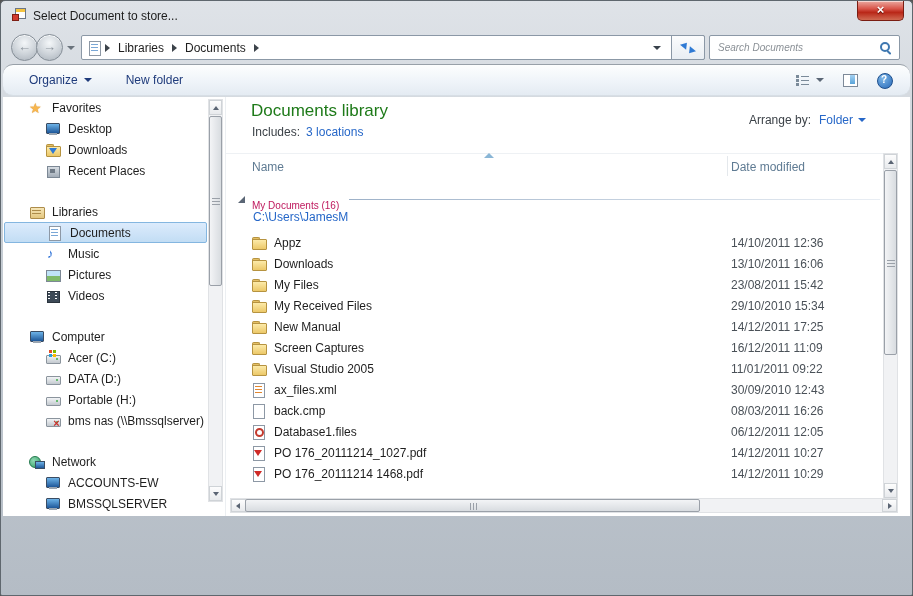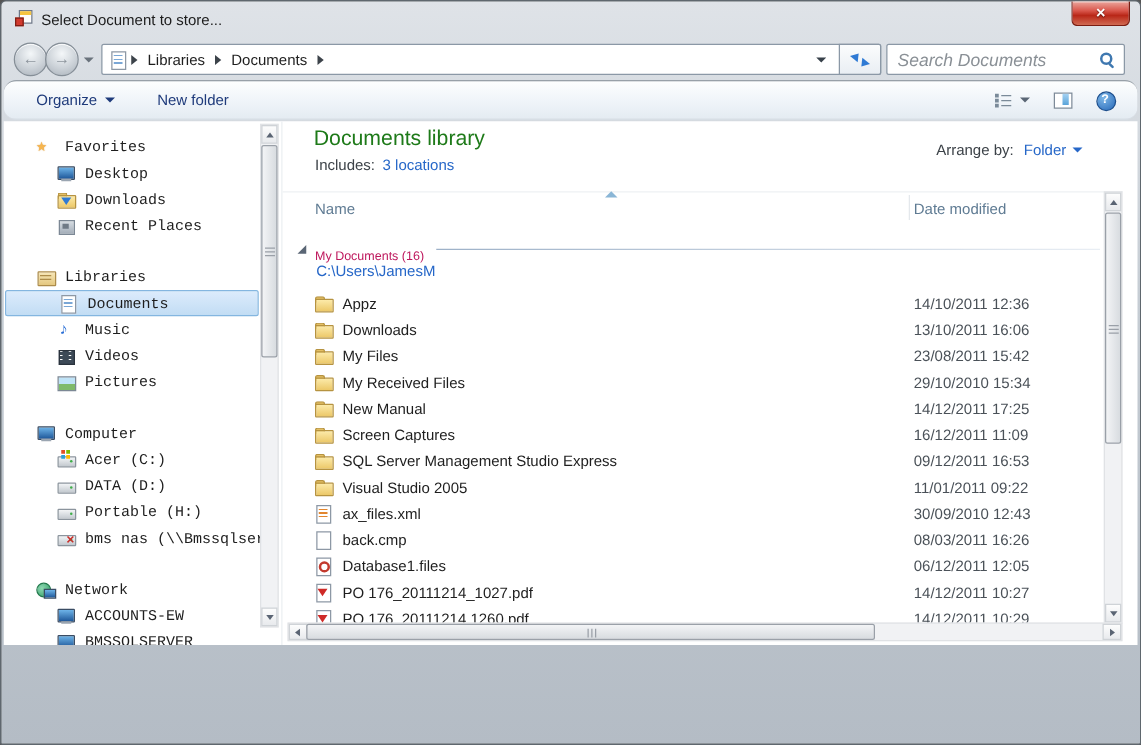--- a/index.html
+++ b/index.html
@@ -42,21 +42,21 @@
   .refresh-seg{width:34px;height:25px;margin:-1px -1px -1px 0;border:1px solid #8b98a6;border-radius:0 2px 2px 0;
     background:linear-gradient(#fbfcfd,#e9eef3);position:relative;}
   .refresh-icon{position:absolute;left:9px;top:5px;width:14px;height:14px;}
   .refresh-icon::before{content:"";position:absolute;left:0;top:1px;width:0;height:0;
     border-left:4px solid transparent;border-right:4px solid transparent;border-bottom:6px solid #2f7ad4;transform:rotate(40deg);}
   .refresh-icon::after{content:"";position:absolute;right:0;bottom:1px;width:0;height:0;
     border-left:4px solid transparent;border-right:4px solid transparent;border-top:6px solid #2f7ad4;transform:rotate(40deg);}
   .searchbox{position:absolute;left:708px;top:4px;width:191px;height:25px;background:#fff;
     border:1px solid #8b98a6;border-radius:2px;}
   .search-input{position:absolute;left:6px;top:2px;width:160px;height:19px;border:none;outline:none;
-    font-family:"Liberation Sans",sans-serif;font-size:14px;color:#333;background:transparent;}
+    font-family:"Liberation Sans",sans-serif;font-size:10px;color:#333;background:transparent;}
   .search-input::placeholder{font-style:italic;color:#8a9096;}
   .search-icon{position:absolute;right:6px;top:5px;width:14px;height:14px;}
   .search-icon::before{content:"";position:absolute;left:1px;top:1px;width:6px;height:6px;border:2px solid #3f78b0;border-radius:50%;}
   .search-icon::after{content:"";position:absolute;left:9px;top:9px;width:2px;height:5px;background:#3f78b0;border-radius:1px;transform:rotate(-45deg);}
   
   .toolbar{position:absolute;left:2px;right:2px;top:63px;height:32px;
     background:linear-gradient(#fdfefe,#eff4f9 55%,#e4ebf2);
     border-top:1px solid #98a0a8;border-bottom:1px solid #d7dee5;
     display:flex;align-items:center;padding-left:26px;color:#1f3b7b;border-radius:10px;}
   .tb-btn{display:flex;align-items:center;margin-right:34px;cursor:default;}
@@ -70,21 +70,21 @@
   .preview-icon{position:relative;width:16px;height:16px;}
   .preview-icon::before{content:"";position:absolute;left:1px;top:2px;width:13px;height:11px;border:1px solid #7d8a99;background:#fff;}
   .preview-icon::after{content:"";position:absolute;left:8px;top:3px;width:5px;height:9px;background:linear-gradient(#a5d2f3,#5aa4d9);}
   .help-icon{position:relative;width:16px;height:16px;}
   .help-icon::before{content:"";position:absolute;left:1px;top:1px;width:14px;height:14px;border-radius:50%;
     background:radial-gradient(circle at 35% 30%,#7fb8e8,#2668b8);border:1px solid #1d4f8d;}
   .help-icon::after{content:"?";position:absolute;left:0;right:0;top:2px;text-align:center;color:#fff;font-weight:bold;font-size:10px;}
   
   .main{position:absolute;left:2px;right:2px;top:96px;height:419px;background:#fff;overflow:hidden;}
   
-  .sidebar{position:absolute;left:0;top:0;width:205px;bottom:0;overflow:hidden;padding-top:10px;font-family:Liberation Mono, monospace;}
+  .sidebar{position:absolute;left:0;top:0;width:205px;bottom:0;overflow:hidden;}
   .side-sec{margin-bottom:20px;}
   .side-head,.side-item{display:flex;align-items:center;height:21px;cursor:default;}
   .side-head{padding-left:26px;}
   .side-item{padding-left:42px;}
   .side-item .lbl,.side-head .lbl{margin-left:7px;white-space:nowrap;}
   .side-item.selected{background:linear-gradient(#dcebfc,#c2ddf4);border:1px solid #84b6e0;border-radius:2px;margin:0 1px;}
   .side-scroll{position:absolute;left:205px;top:2px;width:15px;bottom:14px;background:#f1f2f4;border:1px solid #e0e2e5;}
   
   .sb-btn{position:absolute;left:0;right:0;height:15px;background:linear-gradient(#fdfdfd,#e8eaed);border:1px solid #cfd3d7;}
   .sb-btn.up{top:0;} .sb-btn.down{bottom:0;}
@@ -278,28 +278,28 @@
         </div>
         <div class="side-item selected">
           <span class="ic ic-page ic-doc"></span>
           <span class="lbl">Documents</span>
         </div>
         <div class="side-item">
           <span class="ic ic-music"></span>
           <span class="lbl">Music</span>
         </div>
         <div class="side-item">
+          <span class="ic ic-pics"></span>
+          <span class="lbl">Pictures</span>
+        </div>
+        <div class="side-item">
           <span class="ic ic-video">
               <i></i>
             </span>
           <span class="lbl">Videos</span>
-        </div>
-        <div class="side-item">
-          <span class="ic ic-pics"></span>
-          <span class="lbl">Pictures</span>
         </div>
       </div>
       <div class="side-sec">
         <div class="side-head">
           <span class="ic ic-monitor"></span>
           <span class="lbl">Computer</span>
         </div>
         <div class="side-item">
           <span class="ic ic-drive">
               <i class="ov ov-win"></i>
@@ -400,25 +400,20 @@
               <span class="fname">New Manual</span>
               <span class="fdate">14/12/2011 17:25</span>
             </div>
           <div class="frow">
               <span class="ic ic-folder"></span>
               <span class="fname">Screen Captures</span>
               <span class="fdate">16/12/2011 11:09</span>
             </div>
           <div class="frow">
               <span class="ic ic-folder"></span>
-              <span class="fname">SQL Server Management Studio Express</span>
-              <span class="fdate">09/12/2011 16:53</span>
-            </div>
-          <div class="frow">
-              <span class="ic ic-folder"></span>
               <span class="fname">Visual Studio 2005</span>
               <span class="fdate">11/01/2011 09:22</span>
             </div>
           <div class="frow">
               <span class="ic ic-page ic-xml"></span>
               <span class="fname">ax_files.xml</span>
               <span class="fdate">30/09/2010 12:43</span>
             </div>
           <div class="frow">
               <span class="ic ic-page"></span>
@@ -430,21 +425,21 @@
               <span class="fname">Database1.files</span>
               <span class="fdate">06/12/2011 12:05</span>
             </div>
           <div class="frow">
               <span class="ic ic-page ic-pdf"></span>
               <span class="fname">PO 176_20111214_1027.pdf</span>
               <span class="fdate">14/12/2011 10:27</span>
             </div>
           <div class="frow">
               <span class="ic ic-page ic-pdf"></span>
-              <span class="fname">PO 176_20111214 1260.pdf</span>
+              <span class="fname">PO 176_20111214 1468.pdf</span>
               <span class="fdate">14/12/2011 10:29</span>
             </div>
         </div>
       </div>
 
       <div class="v-scroll">
         <div class="sb-btn up">
             <i class="t-up"></i>
           </div>
         <div class="sb-thumb" style="top:16px;height:185px;">

